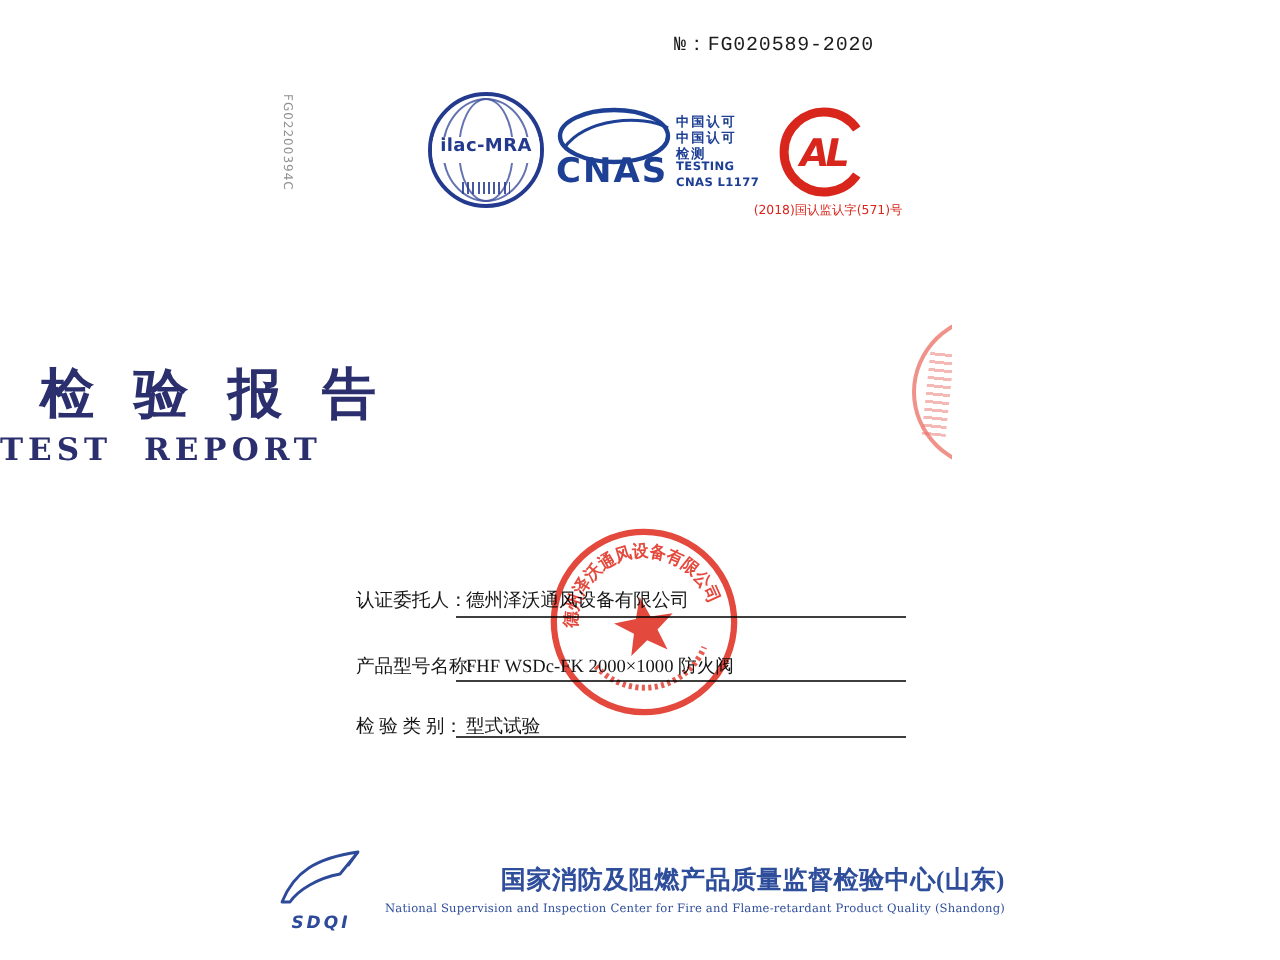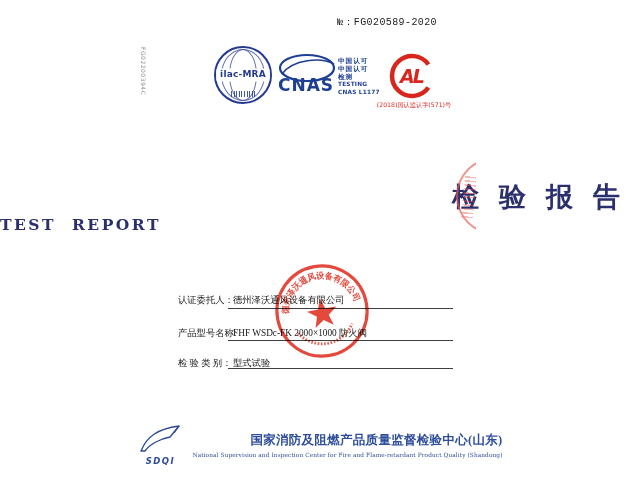--- a/index.html
+++ b/index.html
@@ -45,21 +45,21 @@
   .cnas-text { position:absolute; left:338px; top:57px; color:#1d3f94;
                font-family:"DejaVu Sans",sans-serif; }
   .cnas-text .zh { font-size:6.6px; line-height:8px; font-weight:bold; letter-spacing:1px; }
   .cnas-text .en { font-size:5.8px; line-height:7.6px; font-weight:bold; letter-spacing:.2px; }
 
   .cal { position:absolute; left:388px; top:52px; width:48px; height:48px; }
   .cal-caption { position:absolute; left:374px; top:101px; width:80px; text-align:center;
                  font-size:6.2px; color:#d8261d; font-family:"DejaVu Sans",sans-serif; white-space:nowrap; }
 
   
-  .title-zh { position:absolute; left:0; right:0; top:179px; text-align:right; font-size:27px;
+  .title-zh { position:absolute; left:0; right:0; top:179px; text-align:left; font-size:27px;
               font-weight:bold; color:#2b2f6e; letter-spacing:20px; text-indent:20px; white-space:nowrap; }
   .title-en { position:absolute; left:0; right:0; top:215px; text-align:left; font-size:15.5px;
               font-weight:bold; color:#2b2f6e; letter-spacing:2.5px; word-spacing:8px;
               font-family:"DejaVu Serif",serif; }
 
   
   .field-row { position:absolute; left:178px; font-size:9.3px; color:#161616; white-space:nowrap; }
   .field-label { display:inline-block; width:54px; }
   .field-value { position:absolute; left:55px; top:0; white-space:nowrap; }
   .underline { position:absolute; left:228px; width:225px; height:0; border-top:1.2px solid #3e3e3e; }

